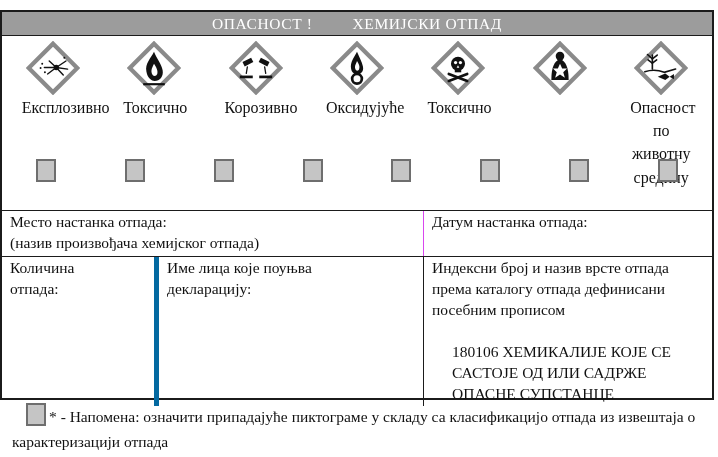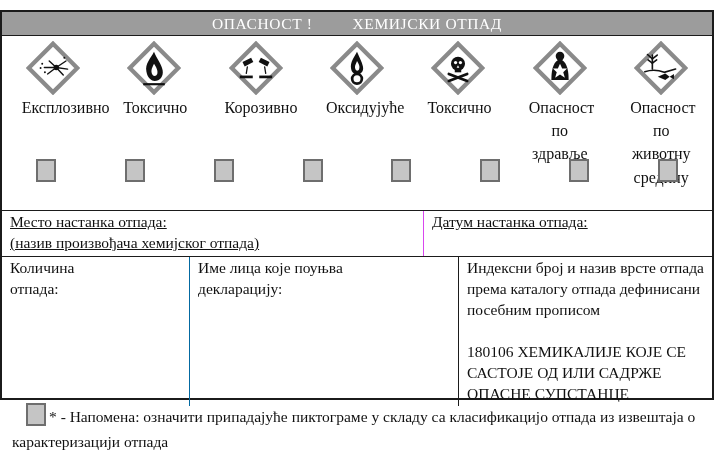--- a/index.html
+++ b/index.html
@@ -12,31 +12,31 @@
        color:#ffffff;font-size:15.5px;letter-spacing:.6px;}
   .picto-cell{flex:0 0 174px;box-sizing:border-box;padding-top:5px;}
   .picto-row{display:flex;height:112px;}
   .pcol{flex:1;display:flex;flex-direction:column;align-items:center;text-align:center;}
   .pcol svg{display:block;flex:0 0 auto;}
   .plabel{font-size:16px;line-height:1.45;margin-top:1px;max-width:62px;}
   .check-row{display:flex;margin-top:6px;}
   .ccol{flex:1;display:flex;justify-content:center;}
   .cbox{width:16px;height:19px;background:#c5c5c5;border:2px solid #6e6e6e;display:inline-block;}
   .row{display:flex;border-top:1px solid #1b1b1b;box-sizing:border-box;}
-  .r1{flex:0 0 46px;text-decoration:underline;}
+  .r1{flex:0 0 46px;}
   .r2{flex:1;}
   .cell{box-sizing:border-box;padding:1px 8px;font-size:15.5px;line-height:1.35;}
   .c-place{width:421px;}
   .c-date{flex:1;border-left:1px solid #d946ef;}
   .c-qty{width:152px;}
   .c-qty .narrow{max-width:100px;display:inline-block;}
-  .c-person{width:269px;border-left:1px solid #0369a1;margin-left:35px;}
+  .c-person{width:269px;border-left:5px solid #0369a1;}
   .c-person .narrow{max-width:185px;display:inline-block;}
   .c-index{flex:1;border-left:1px solid #1b1b1b;}
-  .idx-val{margin-top:21px;}
+  .idx-val{margin-top:21px;margin-left:20px;}
   .footnote{position:absolute;left:12px;top:403px;width:699px;
             font-size:15.5px;line-height:1.63;}
   .fnbox{width:16px;height:19px;background:#c5c5c5;border:2px solid #6e6e6e;
          display:inline-block;vertical-align:-4px;margin-left:14px;margin-right:3px;}
 </style>
 </head>
 <body>
 
 <div class="page">
   <div class="doc">
@@ -124,21 +124,20 @@
           <div class="plabel">Токсично</div>
         </div>
 
         <div class="pcol">
           <svg width="54" height="54" viewBox="0 0 100 100">
             <polygon points="50,5 95,50 50,95 5,50" fill="#fff" stroke="#8a8a8a" stroke-width="8"></polygon>
             <circle cx="50" cy="28" r="8" fill="#111"></circle>
             <path d="M50 34 C39 37 34 50 34 72 L66 72 C66 50 61 37 50 34 Z" fill="#111"></path>
             <polygon points="50,42 54,51 63,51 56,58 59,68 50,62 41,68 44,58 37,51 46,51" fill="#fff"></polygon>
           </svg>
-          <div class="plabel">Опасност по здравље</div>
         </div>
 
         <div class="pcol">
           <svg width="54" height="54" viewBox="0 0 100 100">
             <polygon points="50,5 95,50 50,95 5,50" fill="#fff" stroke="#8a8a8a" stroke-width="8"></polygon>
             <g stroke="#111" stroke-width="3" fill="none" stroke-linecap="round">
               <line x1="34" y1="26" x2="34" y2="52"></line>
               <line x1="34" y1="33" x2="25" y2="25"></line>
                 <line x1="34" y1="33" x2="43" y2="26"></line>
               <line x1="34" y1="41" x2="26" y2="35"></line>

